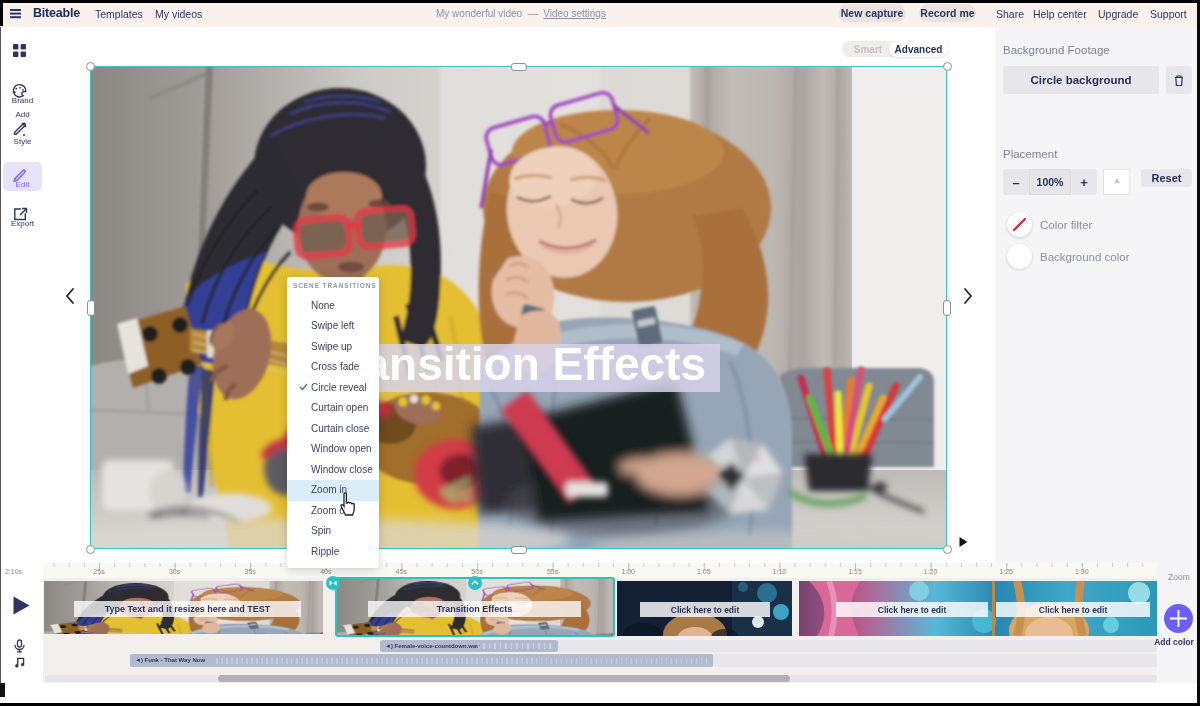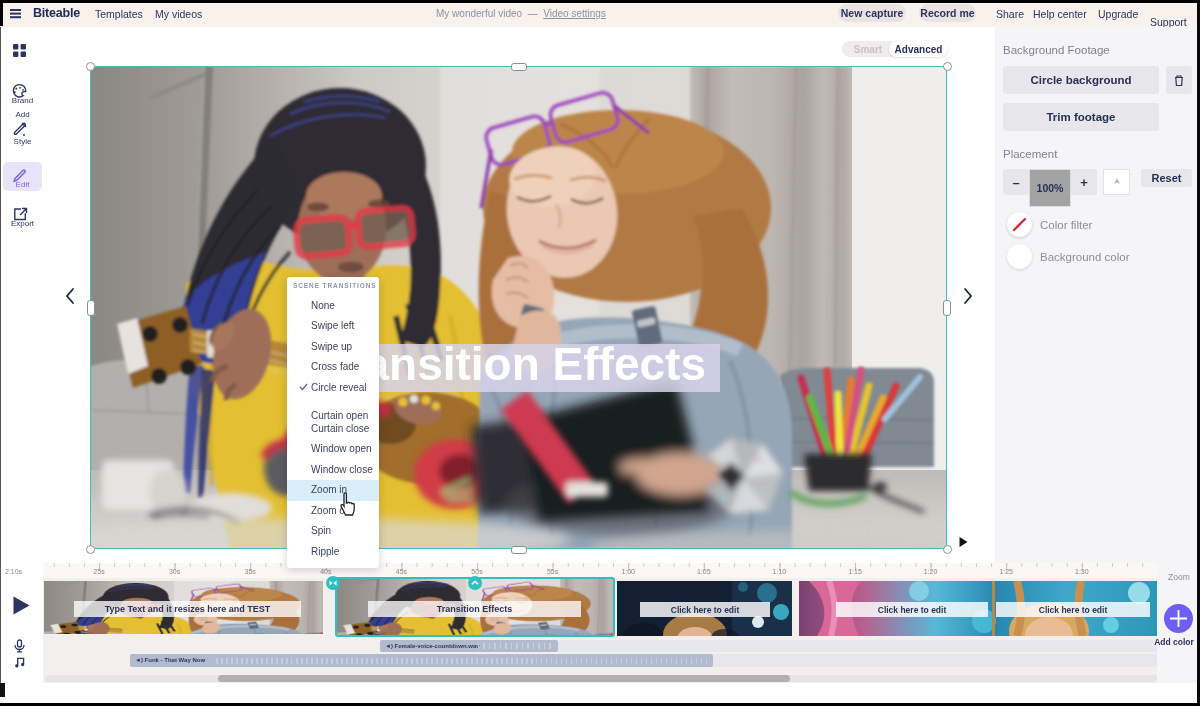--- a/index.html
+++ b/index.html
@@ -21,21 +21,21 @@
 <div class="abs" style="left:10px;top:9px;width:11px;height:1.8px;background:#2c3460;box-shadow:0 3.6px 0 #2c3460,0 7.2px 0 #2c3460;"></div>
 <div class="abs navy" style="left:33px;top:6px;font-size:12.5px;font-weight:bold;letter-spacing:-0.2px;color:#222c58;">Biteable</div>
 <div class="abs navy" style="left:95px;top:8px;font-size:10.5px;font-weight:500;">Templates</div>
 <div class="abs navy" style="left:155px;top:8px;font-size:10.5px;font-weight:500;">My videos</div>
 <div class="abs" style="left:436px;top:8px;font-size:10px;color:#8d92a2;">My wonderful video&nbsp;&nbsp;—&nbsp;&nbsp;<span style="text-decoration:underline;">Video settings</span></div>
 <div class="abs pill" style="left:838px;top:4px;width:68px;height:18px;font-size:10.5px;">New capture</div>
 <div class="abs pill" style="left:919px;top:4px;width:57px;height:18px;font-size:10.5px;">Record me</div>
 <div class="abs navy" style="left:996px;top:8px;font-size:10.5px;font-weight:500;">Share</div>
 <div class="abs navy" style="left:1033px;top:8px;font-size:10.5px;font-weight:500;">Help center</div>
 <div class="abs navy" style="left:1098px;top:8px;font-size:10.5px;font-weight:500;">Upgrade</div>
-<div class="abs navy" style="left:1150px;top:8px;font-size:10.5px;font-weight:500;margin-top:8px;">Support</div>
+<div class="abs navy" style="left:1150px;top:8px;font-size:10.5px;font-weight:500;">Support</div>
 
 <div class="abs" style="left:0;top:27px;width:45px;height:676px;background:#fff;"></div>
 <div class="abs" style="left:3px;top:162px;width:39px;height:29px;background:#e7e3f8;border-radius:5px;"></div>
 <svg class="abs" style="left:0;top:27px;" width="45" height="210" viewBox="0 0 45 210">
   <g fill="#2c3460">
     <rect x="13" y="17" width="5.4" height="5.4" rx="1"></rect>
         <rect x="20.6" y="17" width="5.4" height="5.4" rx="1"></rect>
     <rect x="13" y="24.6" width="5.4" height="5.4" rx="1"></rect>
         <rect x="20.6" y="24.6" width="5.4" height="5.4" rx="1"></rect>
   </g>
@@ -68,24 +68,23 @@
 <div class="abs" style="left:995px;top:27px;width:202px;height:676px;background:#f5f4f6;"></div>
 <div class="abs" style="left:1003px;top:44px;font-size:11.5px;color:#7e8393;">Background Footage</div>
 <div class="abs gbtn" style="left:1003px;top:66px;width:156px;height:28px;">Circle background</div>
 <div class="abs gbtn" style="left:1166px;top:66px;width:26px;height:28px;">
   <svg width="12" height="13" viewBox="0 0 12 13">
         <g fill="none" stroke="#2c3460" stroke-width="1.2">
   <path d="M2 3.5 h8 M4 3.5 v-1.5 h4 v1.5 M2.8 3.5 l0.6 8 h5.2 l0.6 -8"></path>
         </g>
       </svg>
 </div>
-<div class="abs gbtn" style="left:1003px;top:103px;width:156px;height:28px;">Trim footage</div>
 <div class="abs" style="left:1003px;top:148px;font-size:11.5px;color:#7e8393;">Placement</div>
 <div class="abs gbtn" style="left:1003px;top:169px;width:26px;height:26px;font-size:13px;">–</div>
-<div class="abs" style="left:1029px;top:169px;width:42px;height:38px;background:#a3a3a3;border:1px solid #dcdce0;box-sizing:border-box;display:flex;align-items:center;justify-content:center;font-size:10.5px;font-weight:bold;color:#273058;">100%</div>
+<div class="abs" style="left:1029px;top:169px;width:42px;height:26px;background:#e5e5e5;border:1px solid #dcdce0;box-sizing:border-box;display:flex;align-items:center;justify-content:center;font-size:10.5px;font-weight:bold;color:#273058;">100%</div>
 <div class="abs gbtn" style="left:1071px;top:169px;width:26px;height:26px;font-size:13px;">+</div>
 <div class="abs" style="left:1103px;top:169px;width:27px;height:26px;background:#fff;border:1px solid #e3e3e6;box-sizing:border-box;display:flex;align-items:center;justify-content:center;">
   <svg width="10" height="9" viewBox="0 0 10 9">
         <path d="M5 0 L8 6 L5 4.5 L2 6 Z" fill="#b9bcc4"></path>
       </svg>
 </div>
 <div class="abs gbtn" style="left:1141px;top:169px;width:51px;height:18px;font-size:11px;">Reset</div>
 <div class="abs" style="left:1007px;top:212px;width:25px;height:25px;border-radius:50%;background:#fff;box-shadow:0 1px 3px rgba(0,0,0,0.18);"></div>
 <svg class="abs" style="left:1007px;top:212px;" width="25" height="25">
       <line x1="7" y1="18" x2="18" y2="7" stroke="#d8293a" stroke-width="2.4" stroke-linecap="round"></line>
@@ -320,21 +319,21 @@
 <div class="abs" style="left:943px;top:300px;width:6px;height:14px;background:#fff;border:1px solid #8a9096;border-radius:3px;"></div>
 
 <div class="abs" style="left:287px;top:277px;width:92px;height:291px;background:#fff;border-radius:3px;box-shadow:0 2px 10px rgba(0,0,0,0.18);z-index:50;"></div>
 <div class="abs" style="left:287px;top:480px;width:92px;height:21px;background:#d9eef8;z-index:51;"></div>
 <div class="abs" style="left:293px;top:282px;font-size:6.5px;letter-spacing:0.9px;color:#8e96aa;font-weight:bold;z-index:52;">SCENE TRANSITIONS</div>
 <div class="mi" style="left:311px;top:300px;">None</div>
 <div class="mi" style="left:311px;top:320px;">Swipe left</div>
 <div class="mi" style="left:311px;top:341px;">Swipe up</div>
 <div class="mi" style="left:311px;top:361px;">Cross fade</div>
 <div class="mi" style="left:311px;top:382px;">Circle reveal</div>
-<div class="mi" style="left:311px;top:402px;margin-top:8px;">Curtain open</div>
+<div class="mi" style="left:311px;top:402px;">Curtain open</div>
 <div class="mi" style="left:311px;top:423px;">Curtain close</div>
 <div class="mi" style="left:311px;top:443px;">Window open</div>
 <div class="mi" style="left:311px;top:464px;">Window close</div>
 <div class="mi" style="left:311px;top:484px;">Zoom in</div>
 <div class="mi" style="left:311px;top:505px;">Zoom out</div>
 <div class="mi" style="left:311px;top:525px;">Spin</div>
 <div class="mi" style="left:311px;top:546px;">Ripple</div>
 <svg class="abs" style="left:299px;top:383px;z-index:52;" width="9" height="8" viewBox="0 0 9 8">
       <path d="M1 4 L3.5 6.5 L8 1" fill="none" stroke="#5a6a8a" stroke-width="1.3"></path>
     </svg>

